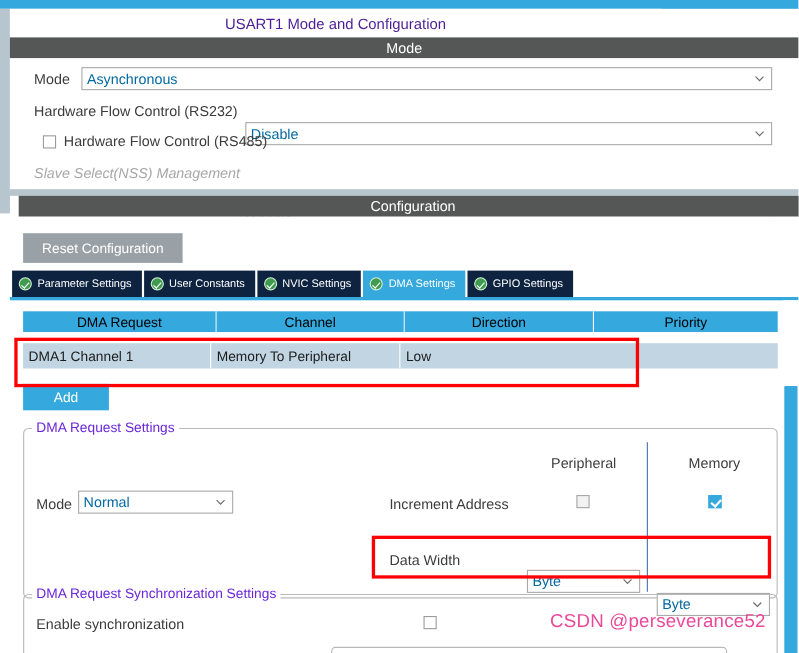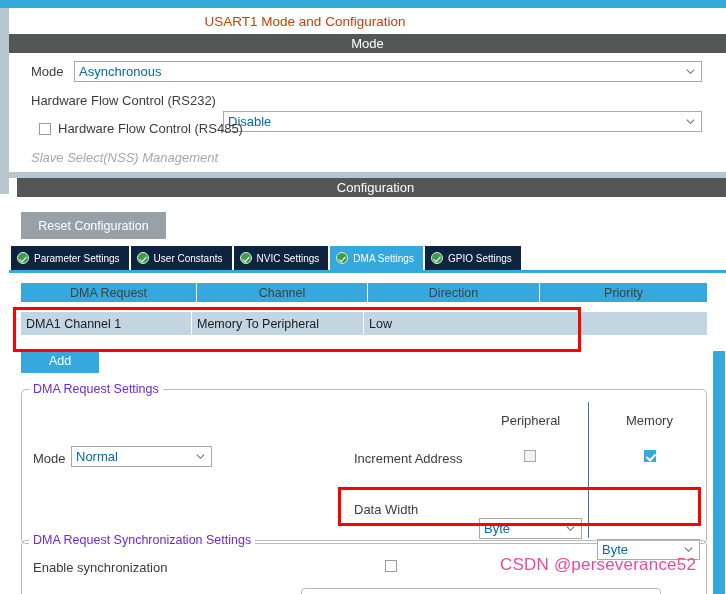--- a/index.html
+++ b/index.html
@@ -32,21 +32,21 @@
     position: absolute; left: 0; top: 176px;
     width: 9px; height: 18px;
     background: #b6c5ce;
   }
 
   
   .panel-title {
     position: absolute; left: 9px; top: 8px;
     width: 592px; height: 26px;
     display: flex; align-items: center; justify-content: center;
-    color: #c2410c; font-size: 13.5px;
+    color: #4c1d95; font-size: 13.5px;
     background: #ffffff;
   }
 
   
   .sec-bar {
     position: absolute;
     background: #545756;
     color: #ffffff;
     font-size: 13px;
     display: flex; align-items: center; justify-content: center;
@@ -173,21 +173,21 @@
     border-radius: 1px;
   }
 
   
   .dma-table {
     position: absolute; left: 12px; top: 86px;
     width: 686px;
   }
   .thead { display: flex; height: 19px; }
   .th {
-    background: #35a8dd; color: #404040;
+    background: #35a8dd; color: #000000;
     font-size: 12.5px;
     display: flex; align-items: center; justify-content: center;
     border-right: 1px solid #ffffff;
   }
   .th:last-child { border-right: none; }
   .tbody-wrap {
     background: #ffffff;
     height: 44px;
     position: relative;
   }

